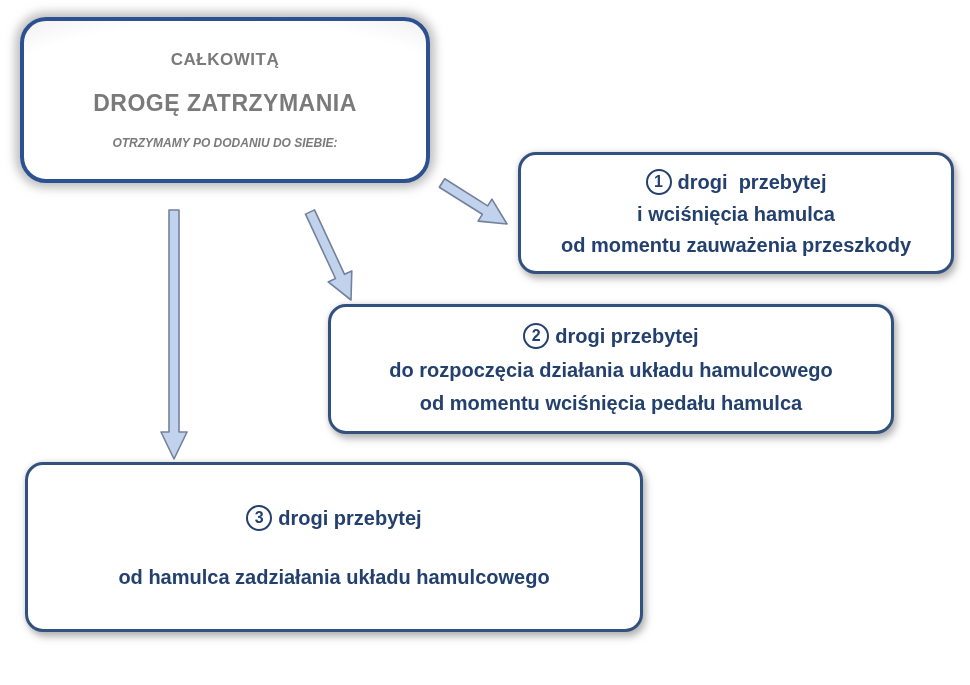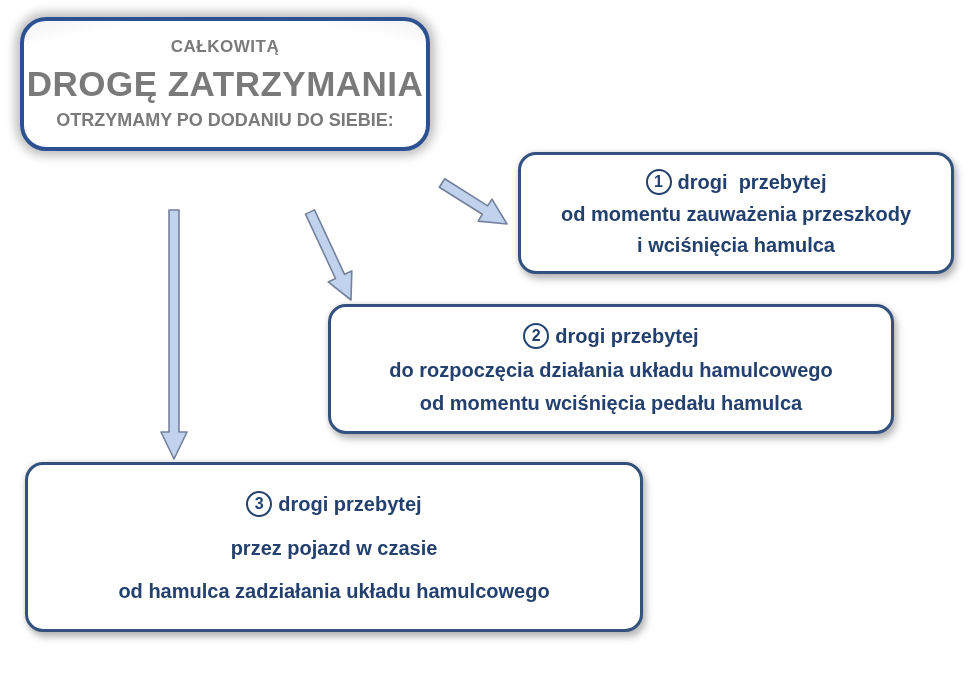--- a/index.html
+++ b/index.html
@@ -10,36 +10,36 @@
     height: 685px;
     background: #ffffff;
     font-family: "Liberation Sans", sans-serif;
     overflow: hidden;
   }
 
   
   .main-box {
     position: absolute;
     left: 20px; top: 17px;
-    width: 410px; height: 134px;
+    width: 410px; height: 166px;
     border: 4px solid #2d5190;
     border-radius: 26px;
     background: radial-gradient(ellipse 115% 105% at 50% 58%, #ffffff 55%, #d6d6d6 100%);
     box-shadow: 0 0 10px 5px rgba(140,140,140,0.55);
     display: flex;
     flex-direction: column;
     align-items: center;
     justify-content: space-evenly;
     padding: 10px 6px;
     text-align: center;
     color: #7a7a7a;
   }
   .mb-line1 { font-size: 17px; font-weight: bold; letter-spacing: 0.5px; }
-  .mb-line2 { font-size: 35px; font-weight: bold; letter-spacing: 0.5px; white-space: nowrap; text-align: right; }
-  .mb-line3 { font-size: 18px; font-weight: bold; }
+  .mb-line2 { font-size: 23px; font-weight: bold; letter-spacing: 0.5px; white-space: nowrap; text-align: right; }
+  .mb-line3 { font-size: 12px; font-weight: bold; font-style: italic; }
 
   
   .info-box {
     position: absolute;
     background: #ffffff;
     border: 3px solid #32517e;
     border-radius: 18px;
     box-shadow: 0 0 5px rgba(150,150,150,0.35), 3px 5px 7px rgba(120,120,120,0.5);
     display: flex;
     flex-direction: column;
@@ -98,35 +98,34 @@
     <div class="mb-line1">CAŁKOWITĄ</div>
     <div class="mb-line2">DROGĘ ZATRZYMANIA</div>
     <div class="mb-line3">OTRZYMAMY PO DODANIU DO SIEBIE:</div>
   </div>
 
   <div class="info-box box1">
     <div class="line first">
       <span class="num-circle">1</span>
       <span class="line">drogi  przebytej</span>
     </div>
+    <div class="line">i wciśnięcia hamulca</div>
     <div class="line">od momentu zauważenia przeszkody</div>
-    <div class="line">i wciśnięcia hamulca</div>
   </div>
 
   <div class="info-box box2">
     <div class="line first">
       <span class="num-circle">2</span>
       <span class="line">drogi przebytej</span>
     </div>
     <div class="line">do rozpoczęcia działania układu hamulcowego</div>
     <div class="line">od momentu wciśnięcia pedału hamulca</div>
   </div>
 
   <div class="info-box box3">
     <div class="line first">
       <span class="num-circle">3</span>
       <span class="line">drogi przebytej</span>
     </div>
-    <div class="line">przez pojazd w czasie</div>
     <div class="line">od hamulca zadziałania układu hamulcowego</div>
   </div>
 
 </div>
 
 </body></html>

